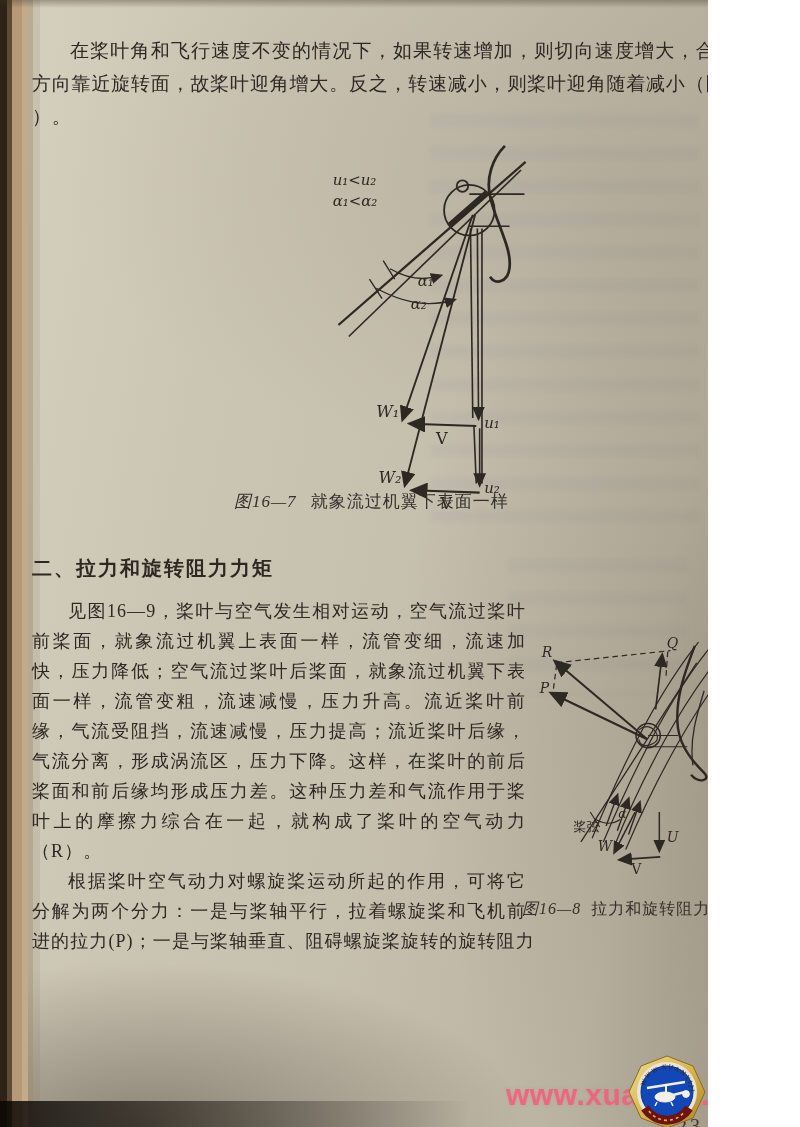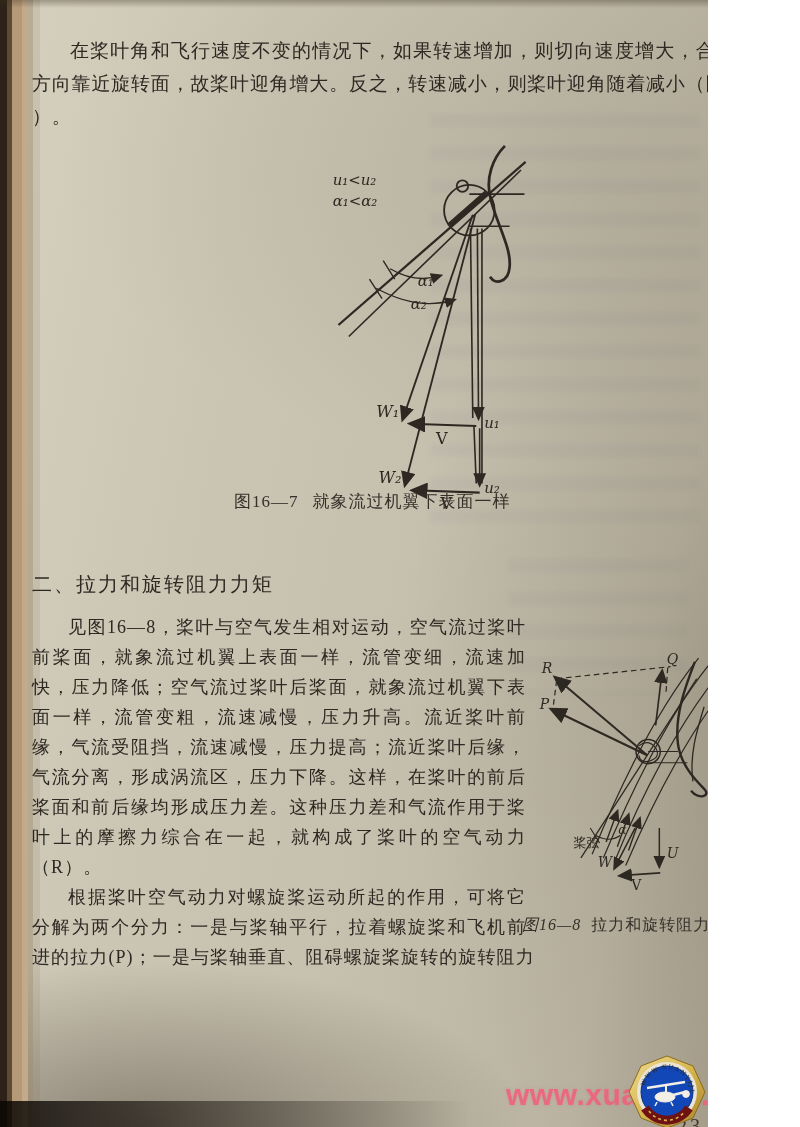--- a/index.html
+++ b/index.html
@@ -21,22 +21,22 @@
   .b1{right:8px;top:100px;width:270px;height:430px;}
   .b2{right:20px;top:545px;width:180px;height:150px;}
   .content{position:absolute;left:32px;top:34px;width:744px;}
   p.body{margin:0;text-indent:2em;font-size:19px;line-height:33px;letter-spacing:.8px;text-align:justify;}
   .para2{margin-top:21px;}
   
   .fig167{position:relative;height:396px;}
   .fig167 svg{position:absolute;left:280px;top:6px;}
   .figcap{font-size:17px;letter-spacing:1px;color:#35302a;}
   .cap167{position:absolute;left:202px;bottom:16px;white-space:nowrap;}
-  .cap167 .figno{margin-right:14px;}
-  h2.sec{margin:40px 0 0 0;font-size:20px;font-weight:400;letter-spacing:2px;line-height:30px;}
+  .cap167 .figno{font-style:italic;margin-right:14px;}
+  h2.sec{margin:24px 0 0 0;font-size:20px;font-weight:700;letter-spacing:2px;line-height:30px;}
   .subhead{margin:20px 0 0 0;font-size:19px;line-height:30px;letter-spacing:1px;}
   .wrapsec{margin-top:13px;}
   .wrapsec p{margin:0;text-indent:2em;font-size:18px;line-height:30px;letter-spacing:1.1px;text-align:justify;}
   .fig168{float:right;width:238px;height:292px;margin:32px 0 0 12px;position:relative;}
   .cap168{position:absolute;left:-16px;bottom:0;white-space:nowrap;font-size:16px;}
   .cap168 .figno{font-style:italic;margin-right:10px;}
   svg .ln{stroke:#2e2822;fill:none;}
   svg text{fill:#2e2822;font-family:"DejaVu Serif","Liberation Serif",serif;}
   .watermark{position:absolute;left:506px;top:1078px;z-index:3;
     font-family:"Liberation Sans","DejaVu Sans",sans-serif;font-weight:700;font-size:30px;letter-spacing:.5px;
@@ -150,21 +150,21 @@
           <text x="86" y="196" font-size="13" font-style="italic">α</text>
           <text x="38" y="210" font-size="14">桨弦</text>
           <text x="64" y="232" font-size="15" font-style="italic">W</text>
           <text x="138" y="222" font-size="15" font-style="italic">U</text>
           <text x="100" y="256" font-size="15">V</text>
         </svg>
         <div class="figcap cap168">
           <span class="figno">图16—8</span><span>拉力和旋转阻力的产生</span>
         </div>
       </div>
-      <p>见图16—8，桨叶与空气发生相对运动，空气流过桨叶前桨面，就象流过机翼上表面一样，流管变细，流速加快，压力降低；空气流过桨叶后桨面，就象流过机翼下表面一样，流管变粗，流速减慢，压力升高。流近桨叶前缘，气流受阻挡，流速减慢，压力提高；流近桨叶后缘，气流分离，形成涡流区，压力下降。这样，在桨叶的前后桨面和前后缘均形成压力差。这种压力差和气流作用于桨叶上的摩擦力综合在一起，就构成了桨叶的空气动力（R）。</p>
+      <p>见图16—9，桨叶与空气发生相对运动，空气流过桨叶前桨面，就象流过机翼上表面一样，流管变细，流速加快，压力降低；空气流过桨叶后桨面，就象流过机翼下表面一样，流管变粗，流速减慢，压力升高。流近桨叶前缘，气流受阻挡，流速减慢，压力提高；流近桨叶后缘，气流分离，形成涡流区，压力下降。这样，在桨叶的前后桨面和前后缘均形成压力差。这种压力差和气流作用于桨叶上的摩擦力综合在一起，就构成了桨叶的空气动力（R）。</p>
       <p>根据桨叶空气动力对螺旋桨运动所起的作用，可将它分解为两个分力：一是与桨轴平行，拉着螺旋桨和飞机前进的拉力(P)；一是与桨轴垂直、阻碍螺旋桨旋转的旋转阻力</p>
     </div>
   </div>
 
   <div class="watermark">www.xuanyiji.com</div>
   <div class="pagenum">—723—</div>
 
   <div class="logo">
     <svg width="80" height="76" viewBox="0 0 80 76">
       <defs>

